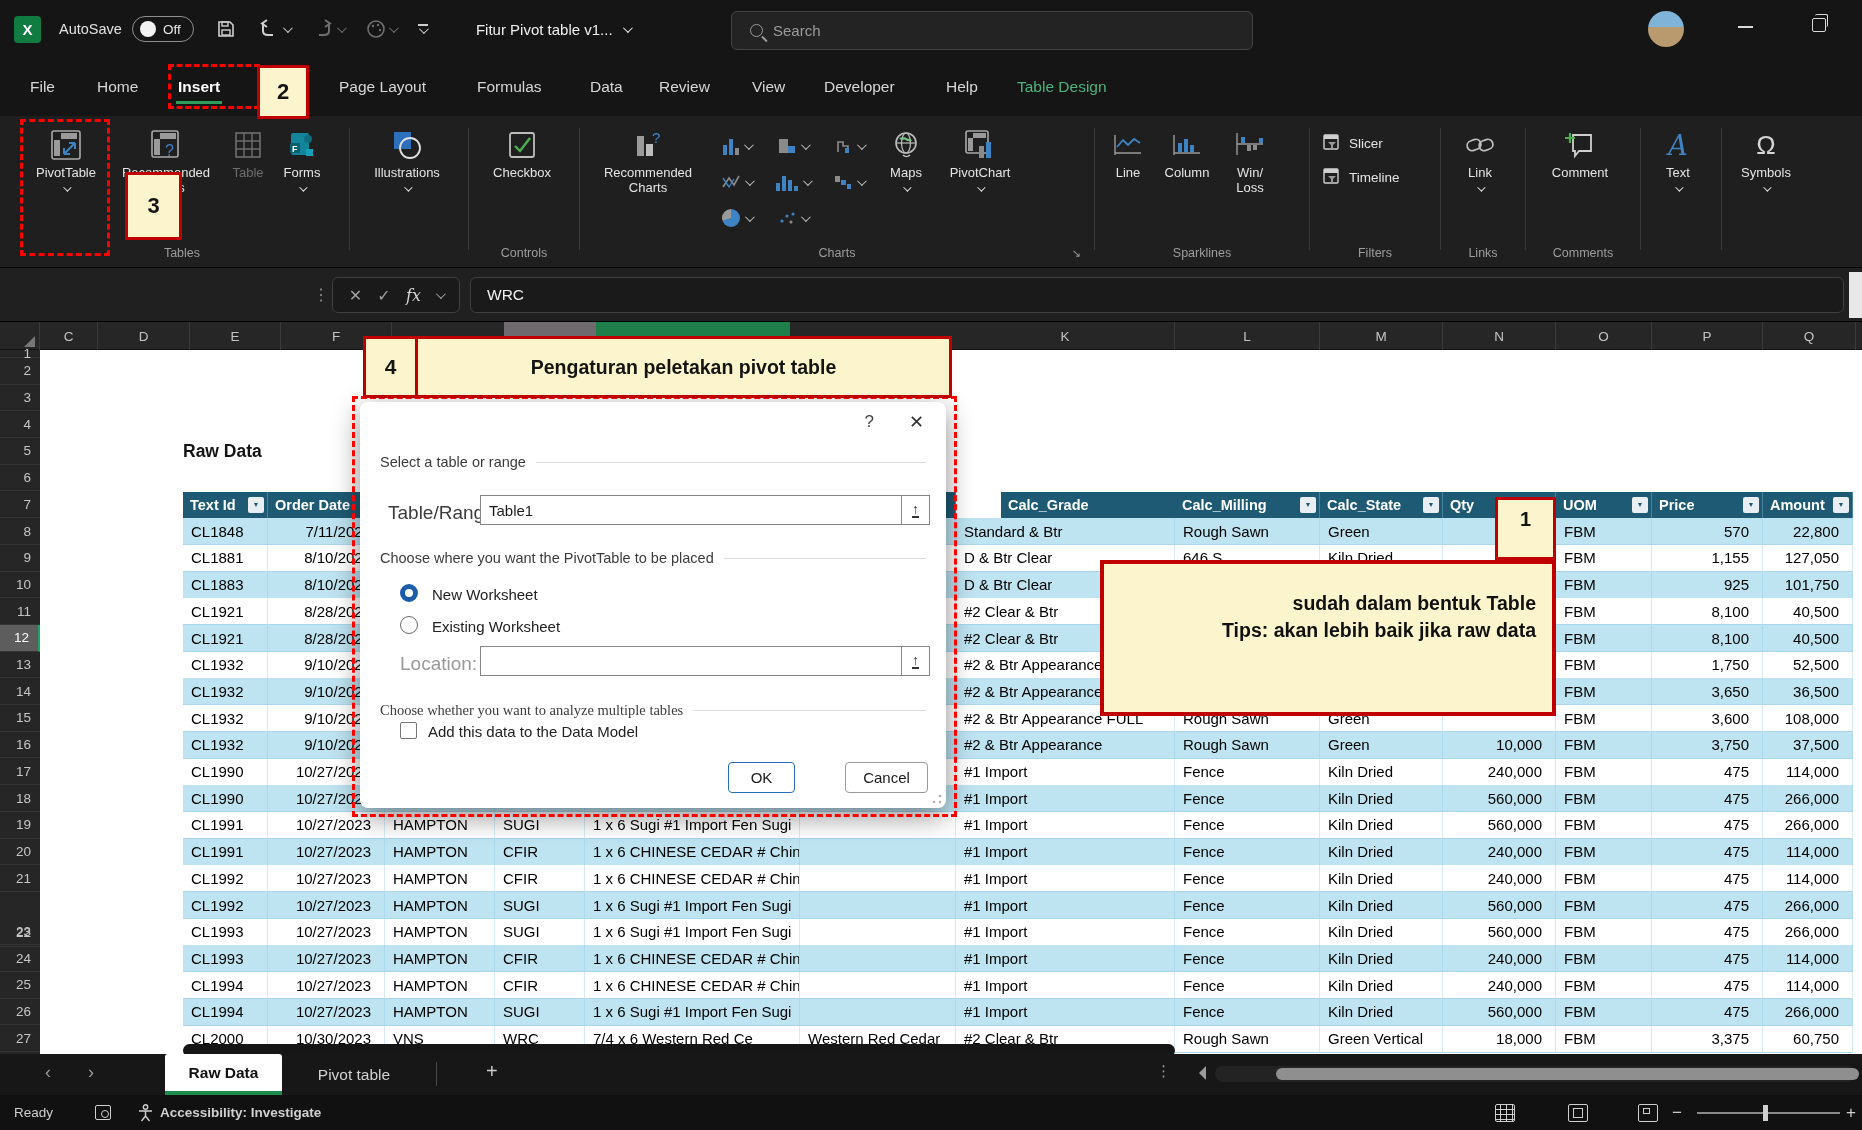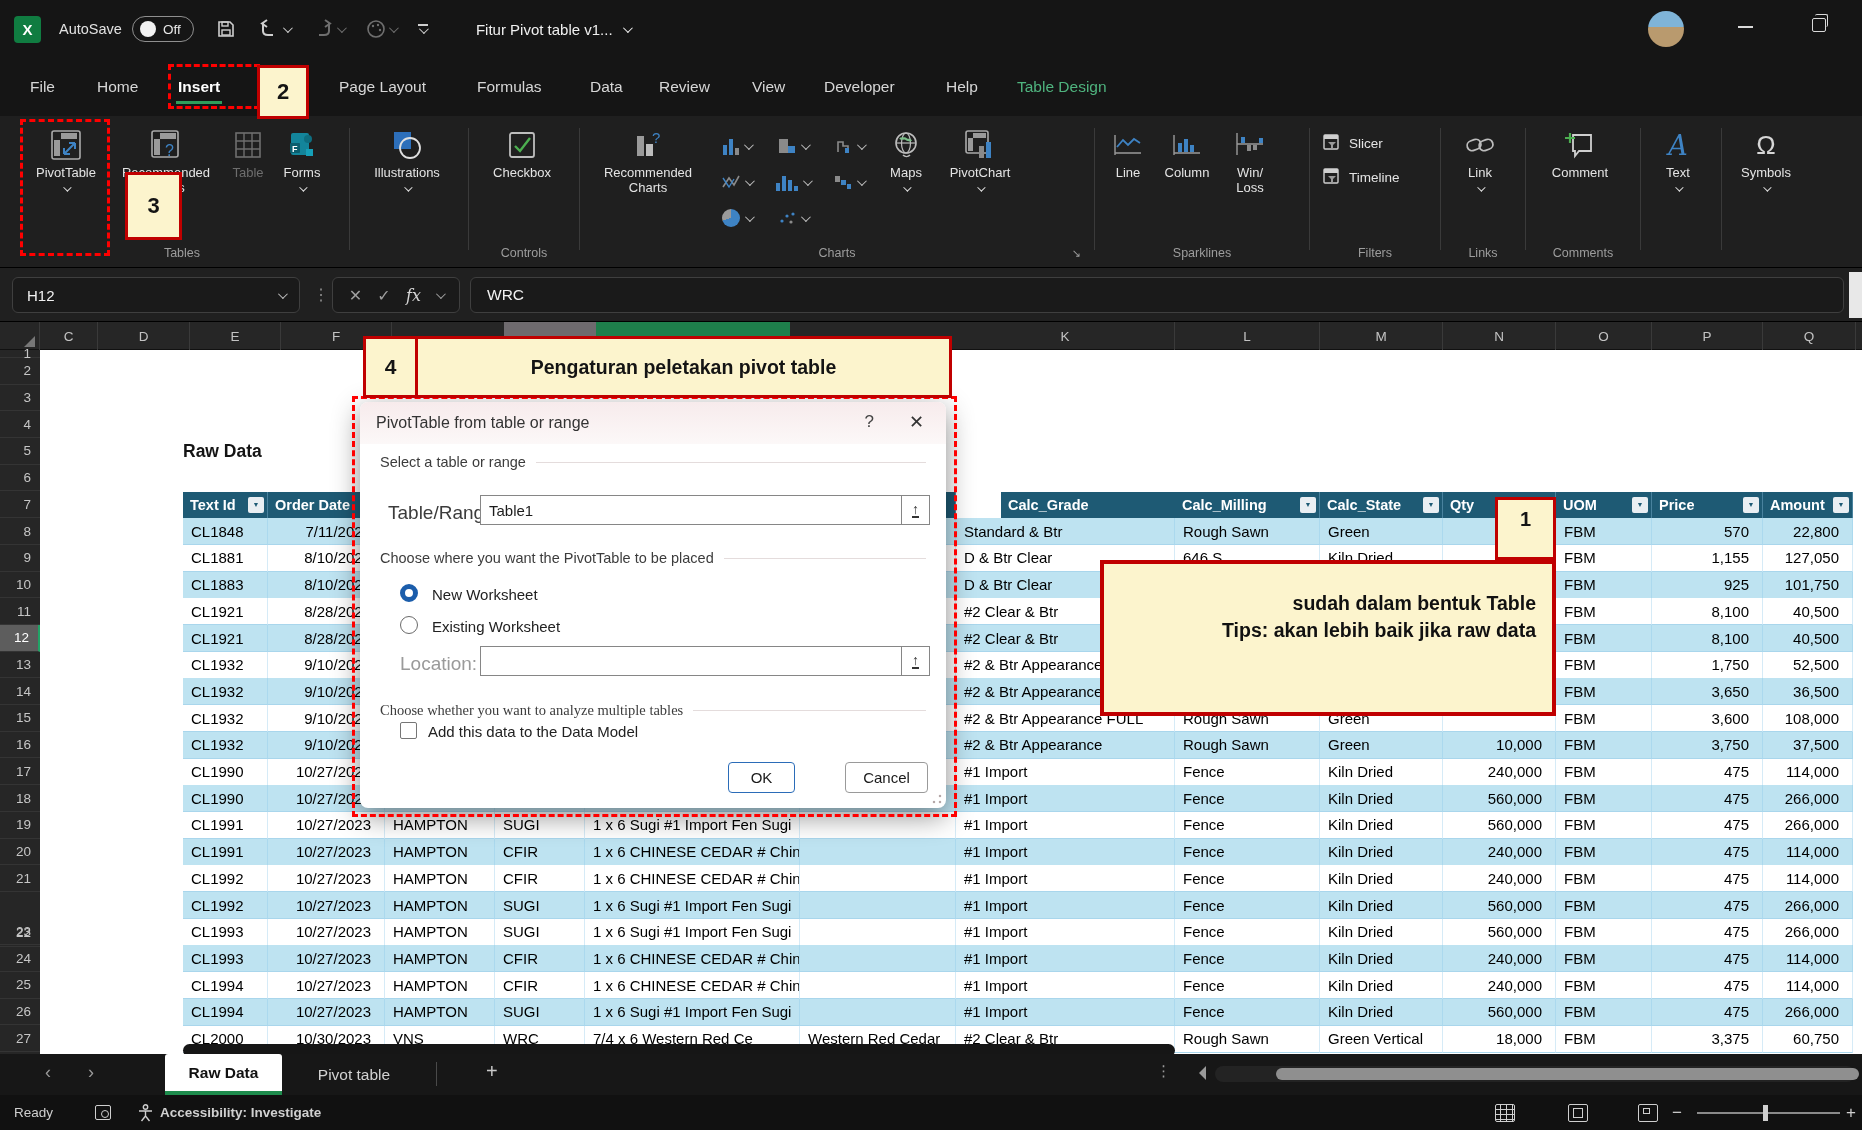--- a/index.html
+++ b/index.html
@@ -192,20 +192,24 @@
       <span class="chev"></span>
     </span>
     <span class="tb-ic" style="flex-direction:column;gap:1px;">
       <span style="width:10px;height:2px;background:#cfcfcf;display:block;"></span>
       <span class="chev"></span>
     </span>
     <span class="doc-title">
       <span>Fitur Pivot table v1...</span>
       <span class="chev"></span>
     </span>
+    <div class="searchbox">
+      <span class="mag"></span>
+      <span>Search</span>
+    </div>
     <div class="avatar"></div>
     <div class="win-min"></div>
     <div class="win-rest"></div>
   </div>
 
   <div class="abs tabrow">
     <div id="ribbon-tabs">
         <span class="rtab" style="left: 28px;">File</span>
         <span class="rtab" style="left: 95px;">Home</span>
         <span class="rtab active" style="left: 176px;">Insert</span>
@@ -512,24 +516,20 @@
     <div class="grp" style="width:80px;">
       <div class="rbtn" style="width:74px;">
         <span class="icon28" style="color:#d6d6d6;font-size:26px;">Ω</span>
         <span class="lbl">Symbols</span>
         <span class="chev"></span>
       </div>
     </div>
   </div>
 
   <div class="abs fbar">
-    <div class="namebox">
-      <span>H12</span>
-      <span class="chev"></span>
-    </div>
     <div class="vdots">⋮</div>
     <div class="fxbox">
       <span>✕</span>
       <span>✓</span>
       <span class="fx">fx</span>
       <span class="chev"></span>
     </div>
     <div class="finput">
       <span>WRC</span>
     </div>
@@ -895,21 +895,20 @@
       <div class="td white" style="left: 1175px; top: 1025.5px; width: 145px;">Rough Sawn</div>
       <div class="td white" style="left: 1320px; top: 1025.5px; width: 123px;">Green Vertical</div>
       <div class="td white r" style="left: 1443px; top: 1025.5px; width: 113px;">18,000</div>
       <div class="td white" style="left: 1556px; top: 1025.5px; width: 96px;">FBM</div>
       <div class="td white r" style="left: 1652px; top: 1025.5px; width: 111px;">3,375</div>
       <div class="td white r" style="left: 1763px; top: 1025.5px; width: 90px;">60,750</div>
     </div>
   <div class="shadowbar"></div>
 
   <div class="abs dialog">
-    <div class="dlg-title">PivotTable from table or range</div>
     <div class="dlg-help">?</div>
     <div class="dlg-close">✕</div>
 
     <div class="dlg-sec" style="top:52px;">Select a table or range</div>
     <div class="dlg-lab" style="left:28px;top:100px;">Table/Range:</div>
     <div class="dlg-input" style="left:120px;top:93px;width:450px;">
       <span>Table1</span>
       <div class="range-btn" style="right:0;top:0;">
           <span>↑</span>
         </div>

